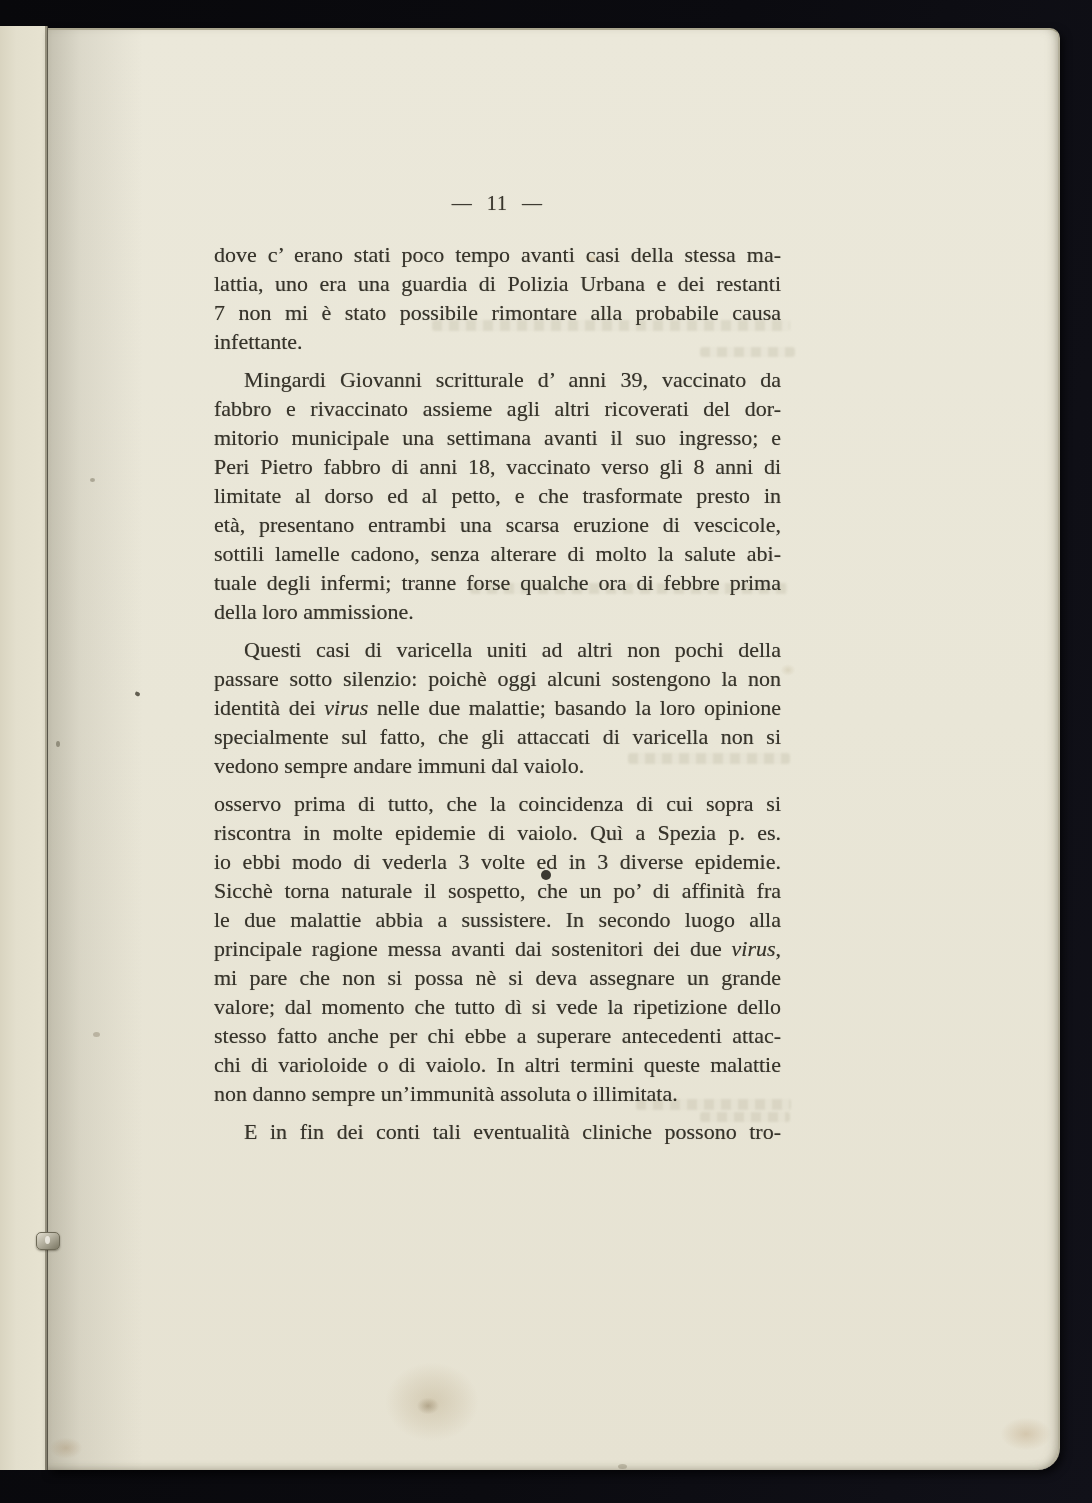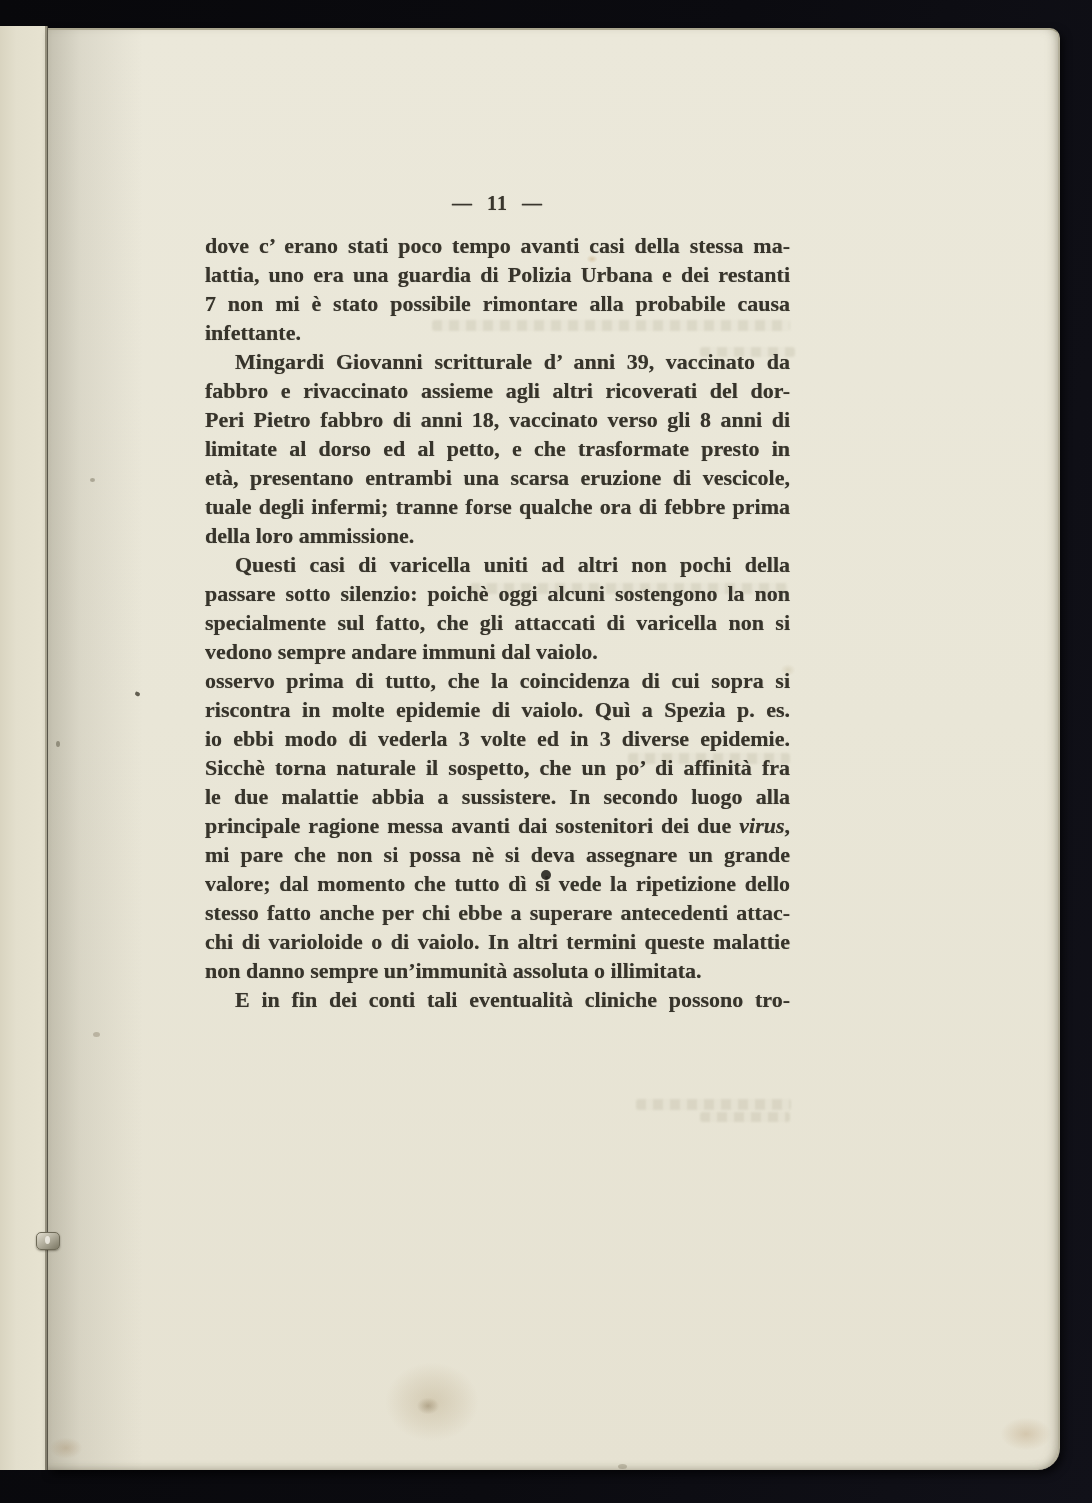--- a/index.html
+++ b/index.html
@@ -5,21 +5,20 @@
   html,body { margin:0; padding:0; }
   body {
     width:1092px; height:1503px;
     font-family: "Liberation Serif", "DejaVu Serif", serif;
     overflow:hidden;
   }
   #scan {
     position:relative; width:1092px; height:1503px;
     background: linear-gradient(100deg, #08080b 0%, #0b0b10 55%, #111119 100%);
     overflow:hidden;
-    font-weight:bold;
   }
   
   #prev-page-strip {
     position:absolute; left:0; top:26px; width:47px; height:1444px;
     background: linear-gradient(90deg, #d9d4c0 0%, #e3dfcd 35%, #e7e3d1 100%);
   }
   
   #crease {
     position:absolute; left:45px; top:26px; width:3px; height:1444px;
     background: linear-gradient(180deg, rgba(125,120,100,.75), rgba(148,143,120,.55) 60%, rgba(110,105,88,.8));
@@ -64,21 +63,21 @@
     letter-spacing:1px; word-spacing:8px;
     color:#39362d; text-shadow: 0 0 .7px rgba(55,52,43,.6);
     z-index:5;
   }
   #text-block {
     position:absolute; left:205px; top:231px; width:585px;
     font-size:22px; line-height:29px; color:#37342b;
     text-shadow: 0 0 .7px rgba(55,52,43,.55);
     z-index:5;
   }
-  .paragraph { margin:0; }
+  .paragraph { margin:9px; }
   .line { text-align:justify; text-align-last:justify; }
   .line.lastline { text-align-last:left; }
   .line.indent { padding-left:30px; }
   .line i { font-style:italic; }
   
   .showthrough {
     position:absolute; z-index:2; filter: blur(1.3px); opacity:.5;
     border-radius:3px;
     background: repeating-linear-gradient(90deg, rgba(143,138,108,.32) 0 10px, rgba(143,138,108,.06) 10px 17px);
   }
@@ -118,29 +117,32 @@
   <div id="text-block">
       <div class="paragraph">
         <div class="line"><span>dove c’ erano stati poco tempo avanti casi della stessa ma-</span></div>
         <div class="line"><span>lattia, uno era una guardia di Polizia Urbana e dei restanti</span></div>
         <div class="line"><span>7 non mi è stato possibile rimontare alla probabile causa</span></div>
         <div class="line lastline"><span>infettante.</span></div>
       </div>
       <div class="paragraph">
         <div class="line indent"><span>Mingardi Giovanni scritturale d’ anni 39, vaccinato da</span></div>
         <div class="line"><span>fabbro e rivaccinato assieme agli altri ricoverati del dor-</span></div>
+        <div class="line"><span>mitorio municipale una settimana avanti il suo ingresso; e</span></div>
         <div class="line"><span>Peri Pietro fabbro di anni 18, vaccinato verso gli 8 anni di</span></div>
         <div class="line"><span>limitate al dorso ed al petto, e che trasformate presto in</span></div>
         <div class="line"><span>età, presentano entrambi una scarsa eruzione di vescicole,</span></div>
+        <div class="line"><span>sottili lamelle cadono, senza alterare di molto la salute abi-</span></div>
         <div class="line"><span>tuale degli infermi; tranne forse qualche ora di febbre prima</span></div>
         <div class="line lastline"><span>della loro ammissione.</span></div>
       </div>
       <div class="paragraph">
         <div class="line indent"><span>Questi casi di varicella uniti ad altri non pochi della</span></div>
         <div class="line"><span>passare sotto silenzio: poichè oggi alcuni sostengono la non</span></div>
+        <div class="line"><span>identità dei </span><i>virus</i><span> nelle due malattie; basando la loro opinione</span></div>
         <div class="line"><span>specialmente sul fatto, che gli attaccati di varicella non si</span></div>
         <div class="line lastline"><span>vedono sempre andare immuni dal vaiolo.</span></div>
       </div>
       <div class="paragraph">
         <div class="line"><span>osservo prima di tutto, che la coincidenza di cui sopra si</span></div>
         <div class="line"><span>riscontra in molte epidemie di vaiolo. Quì a Spezia p. es.</span></div>
         <div class="line"><span>io ebbi modo di vederla 3 volte ed in 3 diverse epidemie.</span></div>
         <div class="line"><span>Sicchè torna naturale il sospetto, che un po’ di affinità fra</span></div>
         <div class="line"><span>le due malattie abbia a sussistere. In secondo luogo alla</span></div>
         <div class="line"><span>principale ragione messa avanti dai sostenitori dei due </span><i>virus</i><span>,</span></div>

